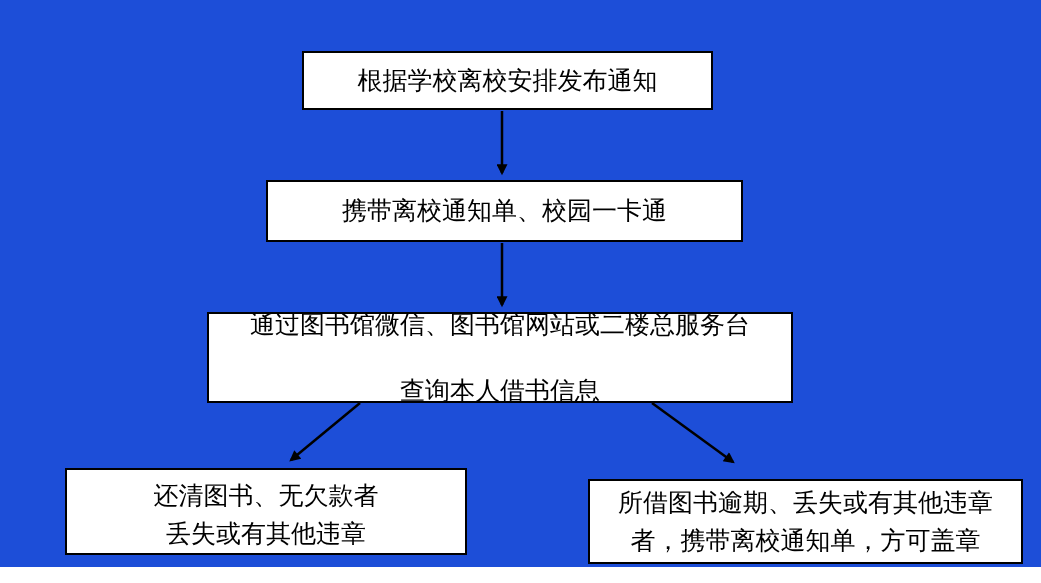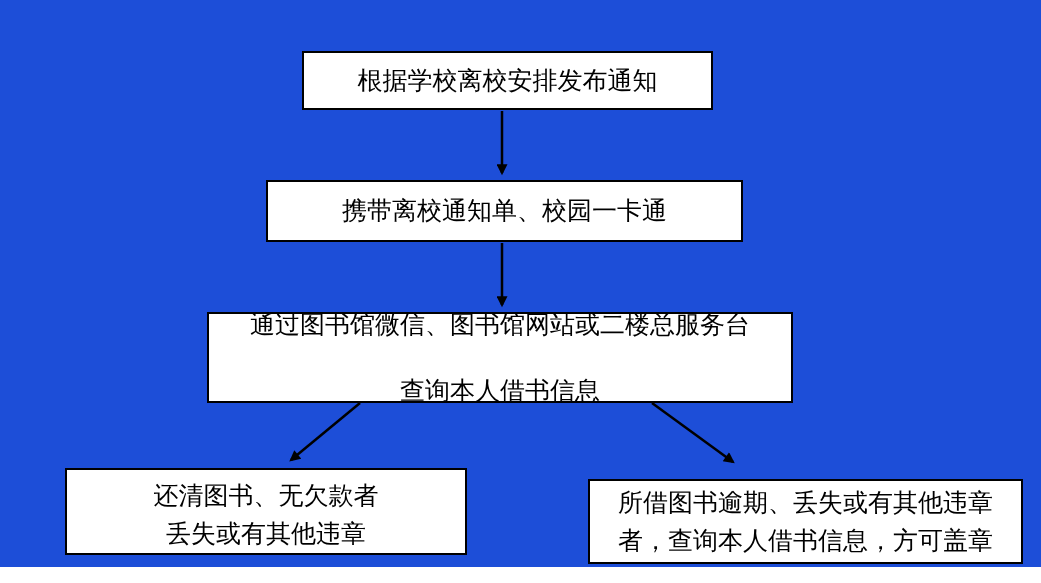--- a/index.html
+++ b/index.html
@@ -80,16 +80,16 @@
     <span>查询本人借书信息</span>
   </div>
 
   <div class="node" id="node-stamp-cleared">
     <span>还清图书、无欠款者</span>
     <span>丢失或有其他违章</span>
   </div>
 
   <div class="node" id="node-settle-compensation">
     <span>所借图书逾期、丢失或有其他违章</span>
-    <span>者，查询本人借书信息，方可盖章</span>
+    <span>者，携带离校通知单，方可盖章</span>
   </div>
 
 </div>
 
 </body></html>

